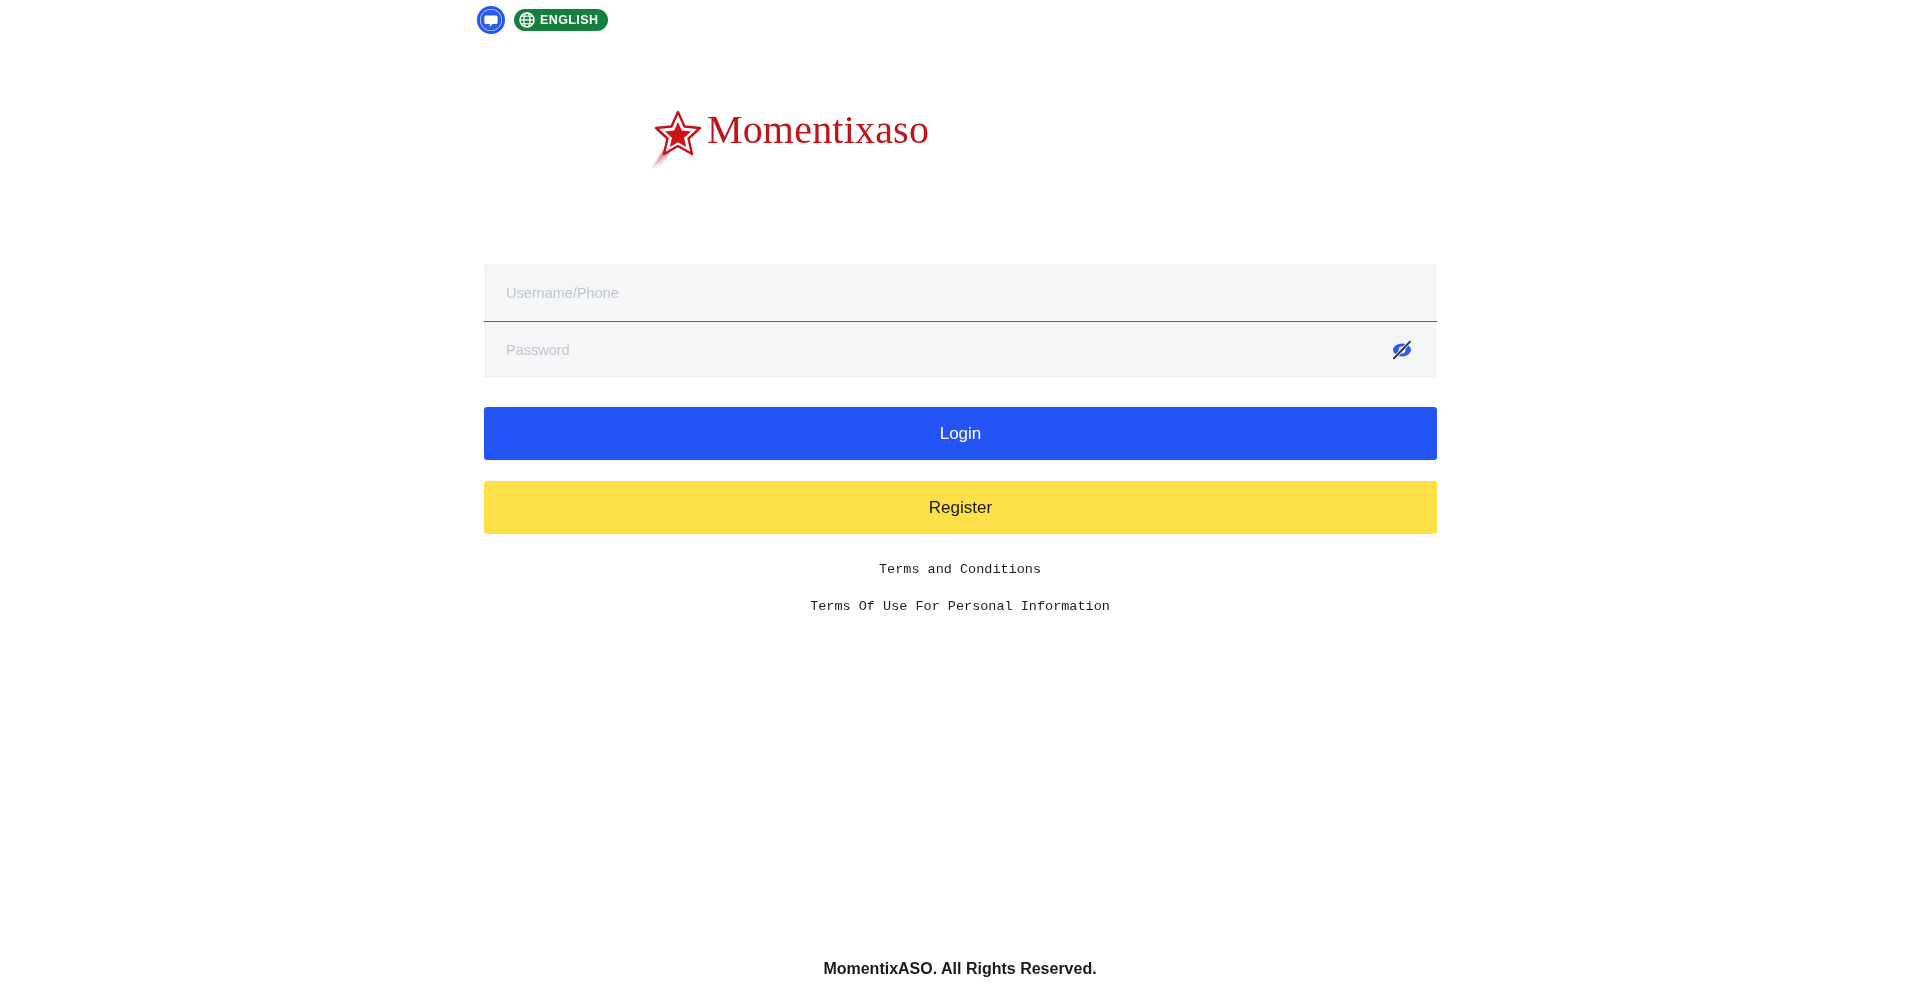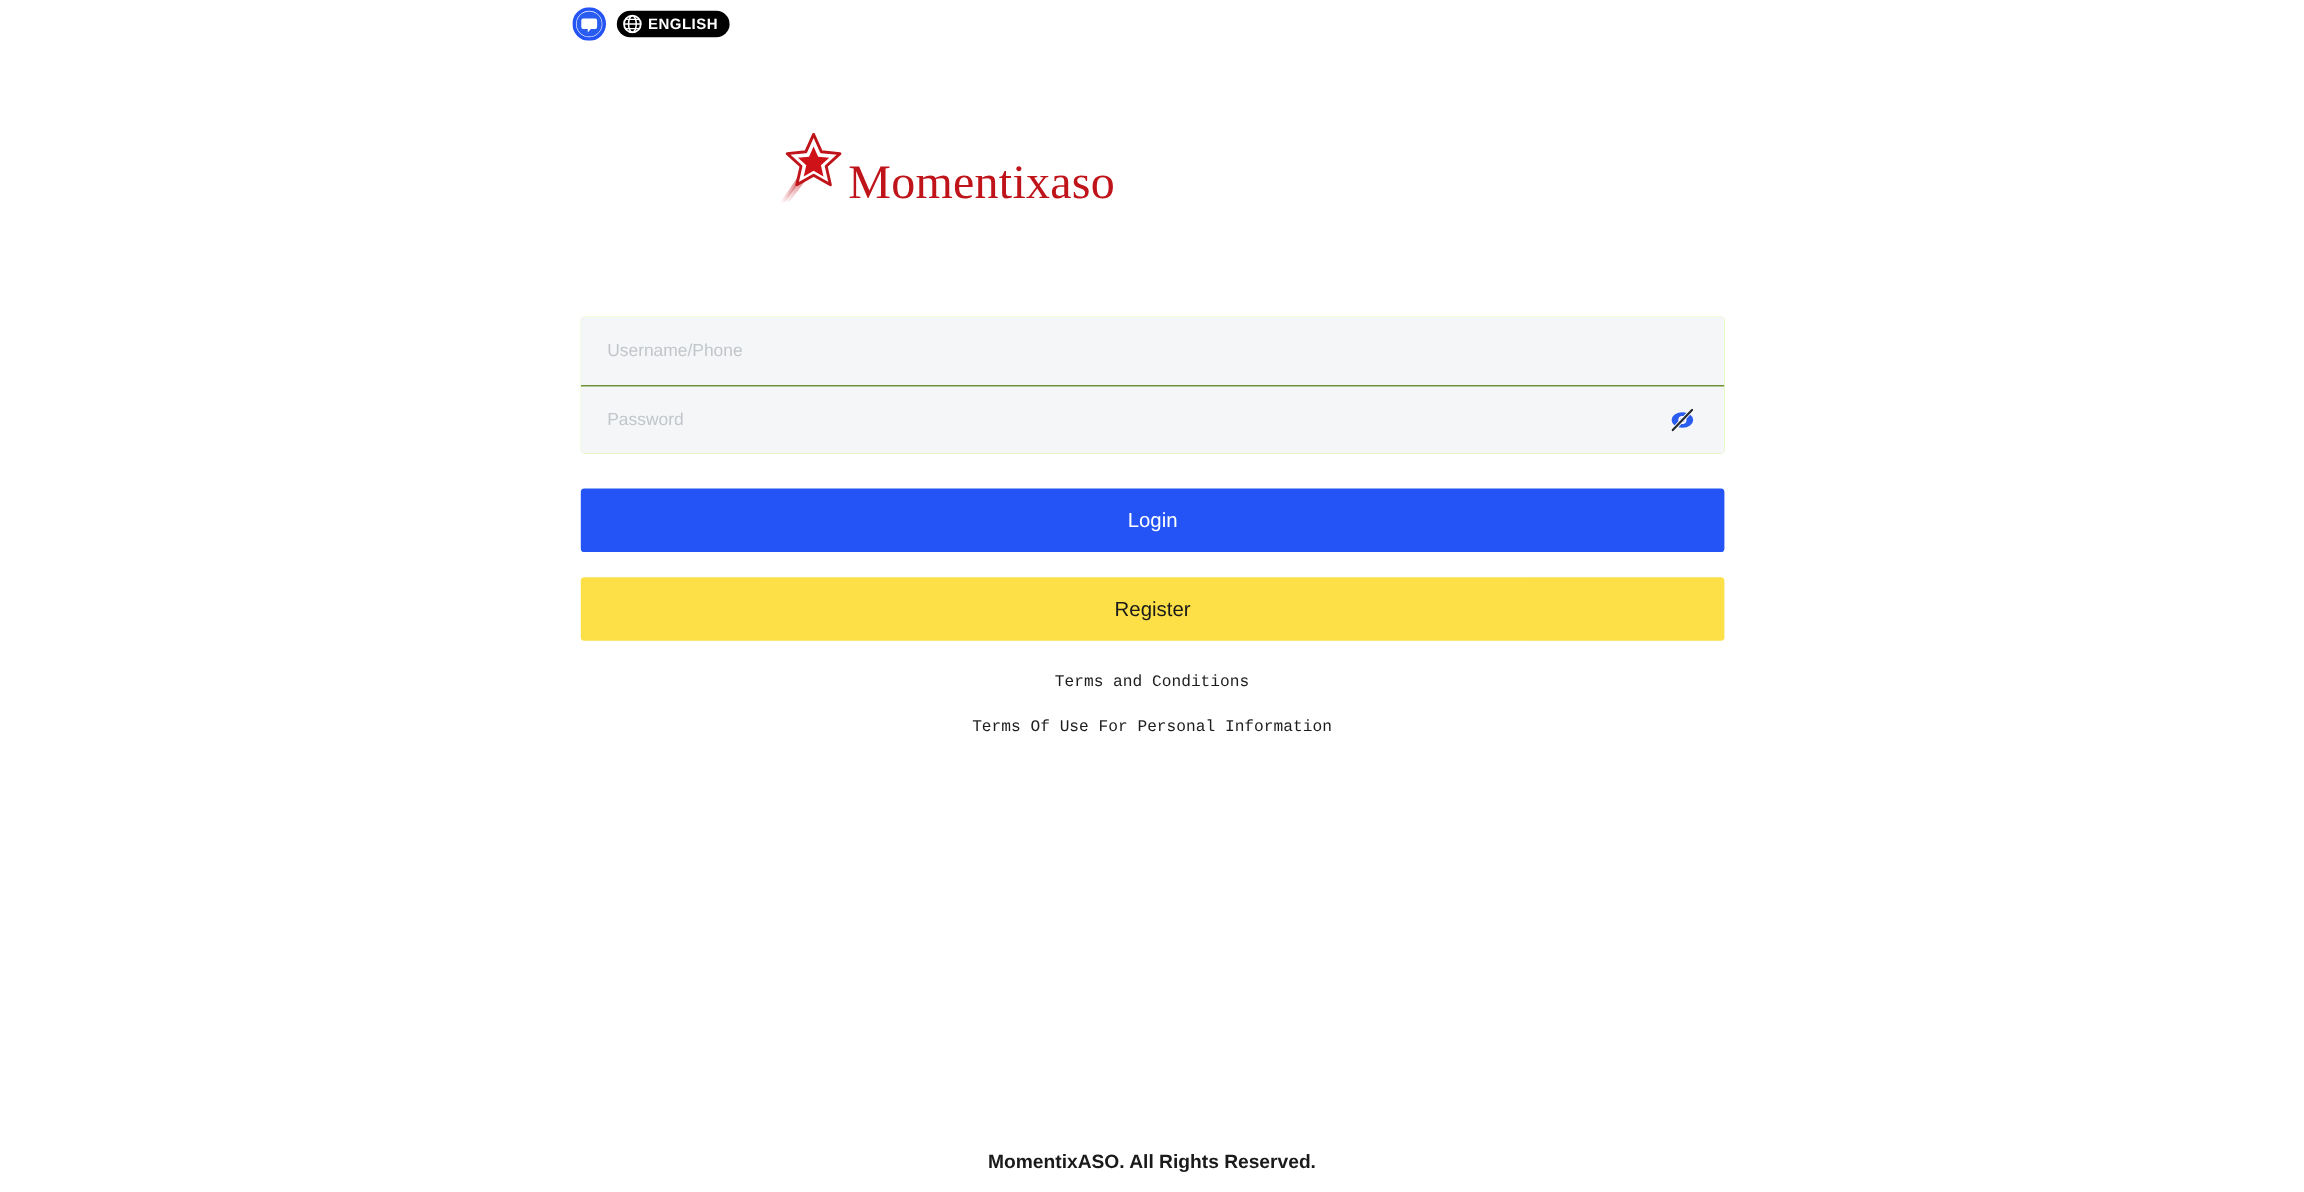--- a/index.html
+++ b/index.html
@@ -37,21 +37,21 @@
     border-radius: 50%;
     display: flex;
     align-items: center;
     justify-content: center;
     cursor: pointer;
   }
   .chat-badge svg { display: block; }
 
   .lang-pill {
     height: 22px;
-    background: #000000;
+    background: #15803d;
     border-radius: 11px;
     display: flex;
     align-items: center;
     gap: 5px;
     padding: 0 10px 0 5px;
     cursor: pointer;
   }
   .lang-pill .globe { width: 16px; height: 16px; display: block; }
   .lang-pill .lang-text {
     color: #ffffff;
@@ -62,40 +62,40 @@
     white-space: nowrap;
   }
 
   
   .logo-wrap {
     position: absolute;
     left: 0;
     top: 110px;
     width: 1576px;
     display: flex;
-    align-items: flex-end;
+    align-items: flex-start;
     justify-content: center;
     gap: 0px;
   }
   .logo-star { width: 58px; height: 62px; display: block; margin-right: 2px; }
   .logo-text {
     font-family: "Liberation Serif", serif;
     font-size: 40px;
     color: #c0141b;
     line-height: 1;
     letter-spacing: 0.2px;
   }
 
   
   .form-box {
     position: absolute;
     left: 484px;
     top: 264px;
     width: 953px;
-    background: #bef264;
+    background: #fdba74;
     border-radius: 3px;
     overflow: hidden;
   }
 
   .field {
     position: relative;
     height: 57px;
     display: flex;
     align-items: center;
     padding: 0 22px;

